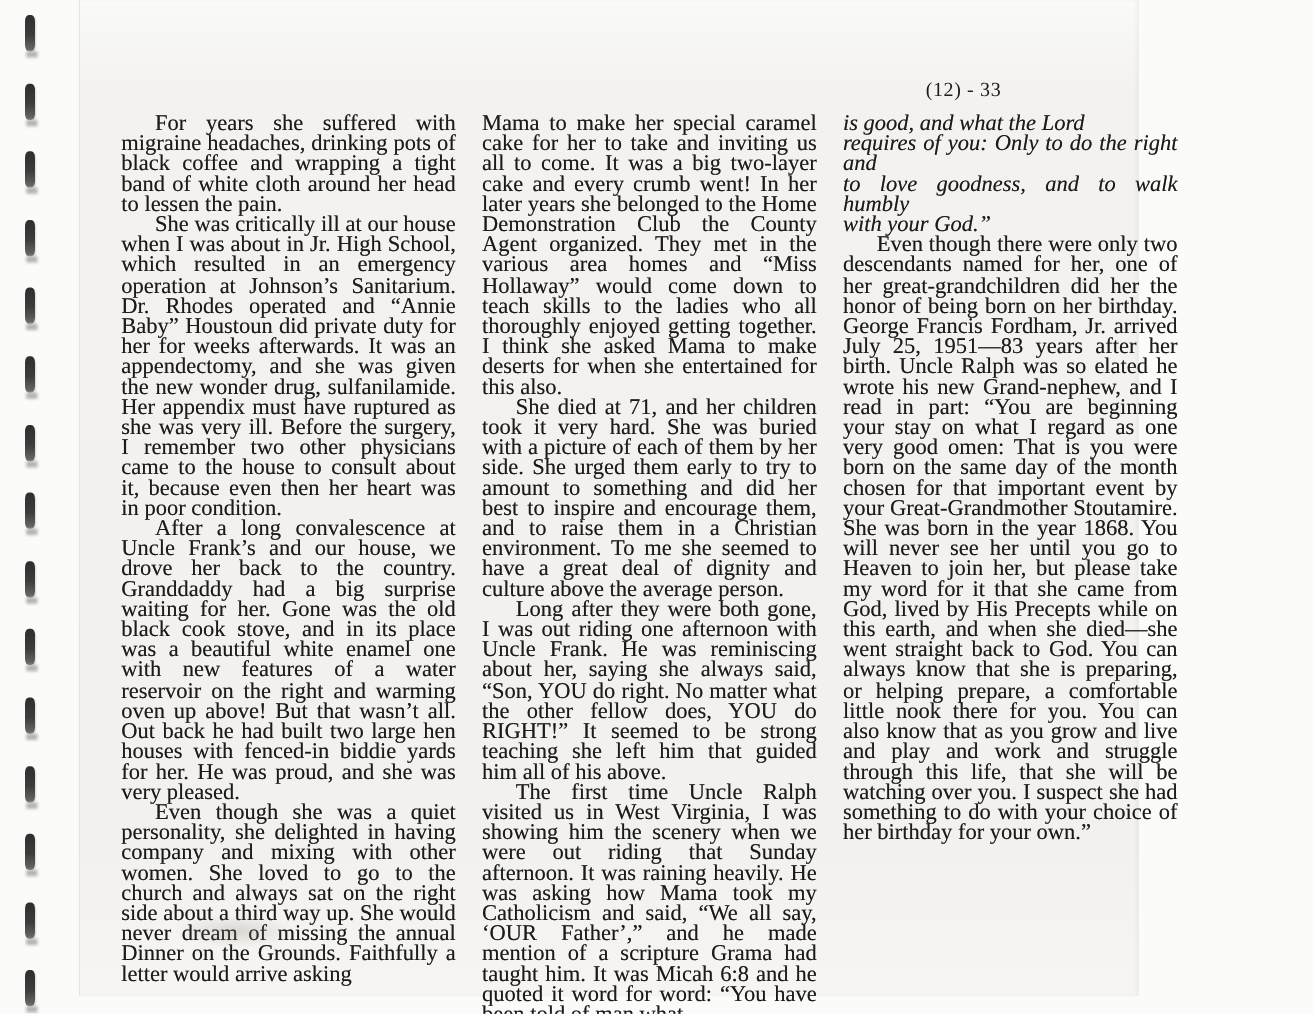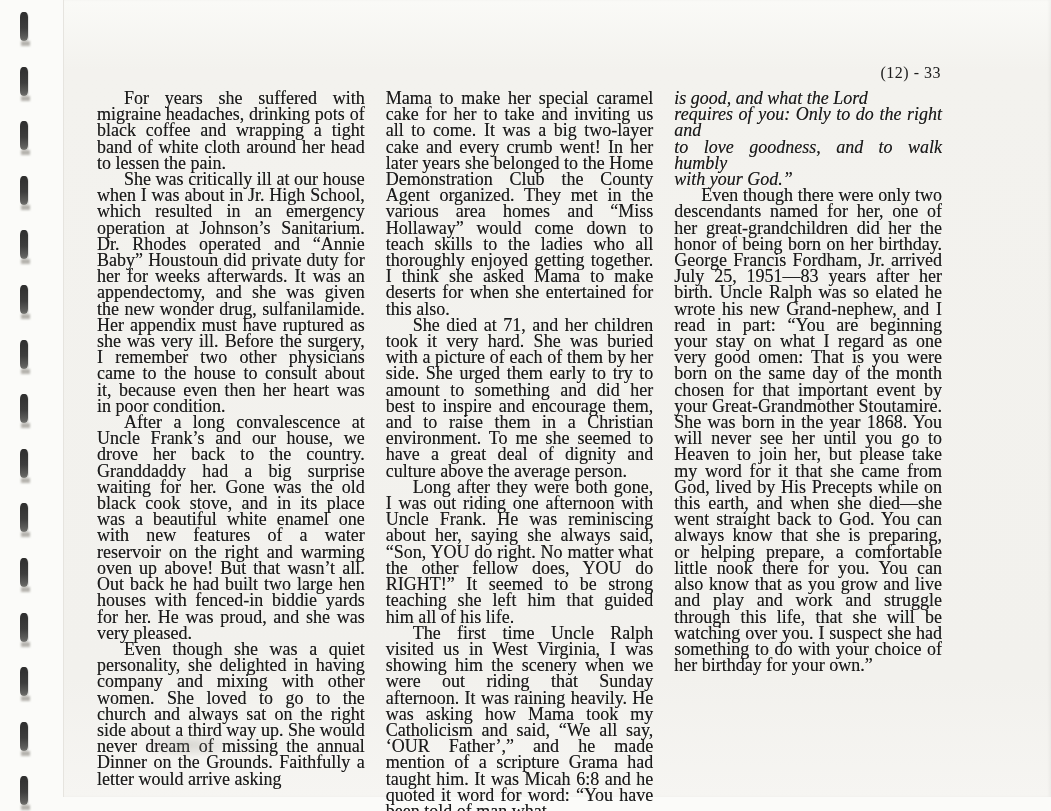--- a/index.html
+++ b/index.html
@@ -2,21 +2,21 @@
 <html><head>
 <meta charset="utf-8">
 <style>
   html, body {
     margin: 0; padding: 0;
     width: 1051px; height: 811px;
     background: #fbfbf9;
     overflow: hidden;
     font-family: "Liberation Serif", serif;
   }
-  .scan { position: relative; width: 1051px; height: 811px; border-radius: 23px; }
+  .scan { position: relative; width: 911px; height: 811px; border-radius: 23px; }
 
   
   .page {
     position: absolute;
     left: 63px; top: 0; right: 0; bottom: 14px;
     background: linear-gradient(180deg, #fafaf7 0px, #f3f2ee 70px, #f2f1ed 85%, #f6f5f2 100%);
     box-shadow: inset 1px 0 0 #e6e4df, inset -2px 0 3px rgba(0,0,0,0.04);
   }
 
   .page-number {
@@ -103,21 +103,21 @@
     <div class="columns" id="columns">
         <div class="col">
           <p class="indent">For years she suffered with migraine headaches, drinking pots of black coffee and wrapping a tight band of white cloth around her head to lessen the pain.</p>
           <p class="indent">She was critically ill at our house when I was about in Jr. High School, which resulted in an emergency operation at Johnson’s Sanitarium.  Dr. Rhodes operated and “Annie Baby” Houstoun did private duty for her for weeks afterwards.  It was an appendectomy, and she was given the new wonder drug, sulfanilamide.  Her appendix must have ruptured as she was very ill.  Before the surgery, I remember two other physicians came to the house to consult about it, because even then her heart was in poor condition.</p>
           <p class="indent">After a long convalescence at Uncle Frank’s and our house, we drove her back to the country.  Granddaddy had a big surprise waiting for her.  Gone was the old black cook stove, and in its place was a beautiful white enamel one with new features of a water reservoir on the right and warming oven up above!  But that wasn’t all.  Out back he had built two large hen houses with fenced-in biddie yards for her.  He was proud, and she was very pleased.</p>
           <p class="indent">Even though she was a quiet personality, she delighted in having company and mixing with other women.  She loved to go to the church and always sat on the right side about a third way up.  She would never dream of missing the annual Dinner on the Grounds.  Faithfully a letter would arrive asking</p>
         </div>
         <div class="col">
           <p>Mama to make her special caramel cake for her to take and inviting us all to come.  It was a big two-layer cake and every crumb went!  In her later years she belonged to the Home Demonstration Club the County Agent organized.  They met in the various area homes and “Miss Hollaway” would come down to teach skills to the ladies who all thoroughly enjoyed getting together.  I think she asked Mama to make deserts for when she entertained for this also.</p>
           <p class="indent">She died at 71, and her children took it very hard.  She was buried with a picture of each of them by her side.  She urged them early to try to amount to something and did her best to inspire and encourage them, and to raise them in a Christian environment.  To me she seemed to have a great deal of dignity and culture above the average person.</p>
-          <p class="indent">Long after they were both gone, I was out riding one afternoon with Uncle Frank.  He was reminiscing about her, saying she always said, “Son, YOU do right.  No matter what the other fellow does, YOU do RIGHT!”  It seemed to be strong teaching she left him that guided him all of his life.</p>
+          <p class="indent">Long after they were both gone, I was out riding one afternoon with Uncle Frank.  He was reminiscing about her, saying she always said, “Son, YOU do right.  No matter what the other fellow does, YOU do RIGHT!”  It seemed to be strong teaching she left him that guided him all of his above.</p>
           <p class="indent">The first time Uncle Ralph visited us in West Virginia, I was showing him the scenery when we were out riding that Sunday afternoon.  It was raining heavily.  He was asking how Mama took my Catholicism and said, “We all say, ‘OUR Father’,” and he made mention of a scripture Grama had taught him.  It was Micah 6:8 and he quoted it word for word: “You have been told of man what</p>
         </div>
         <div class="col">
           <p class="pre">is good, and what the Lord
 requires of you:  Only to do the right and
 to love goodness, and to walk humbly
 with your God.”</p>
           <p class="indent">Even though there were only two descendants named for her, one of her great-grandchildren did her the honor of being born on her birthday.  George Francis Fordham, Jr. arrived July 25, 1951—83 years after her birth.  Uncle Ralph was so elated he wrote his new Grand-nephew, and I read in part: “You are beginning your stay on what I regard as one very good omen: That is you were born on the same day of the month chosen for that important event by your Great-Grandmother Stoutamire.  She was born in the year 1868.  You will never see her until you go to Heaven to join her, but please take my word for it that she came from God, lived by His Precepts while on this earth, and when she died—she went straight back to God.  You can always know that she is preparing, or helping prepare, a comfortable little nook there for you.  You can also know that as you grow and live and play and work and struggle through this life, that she will be watching over you.  I suspect she had something to do with your choice of her birthday for your own.”</p>
         </div>
       </div>

